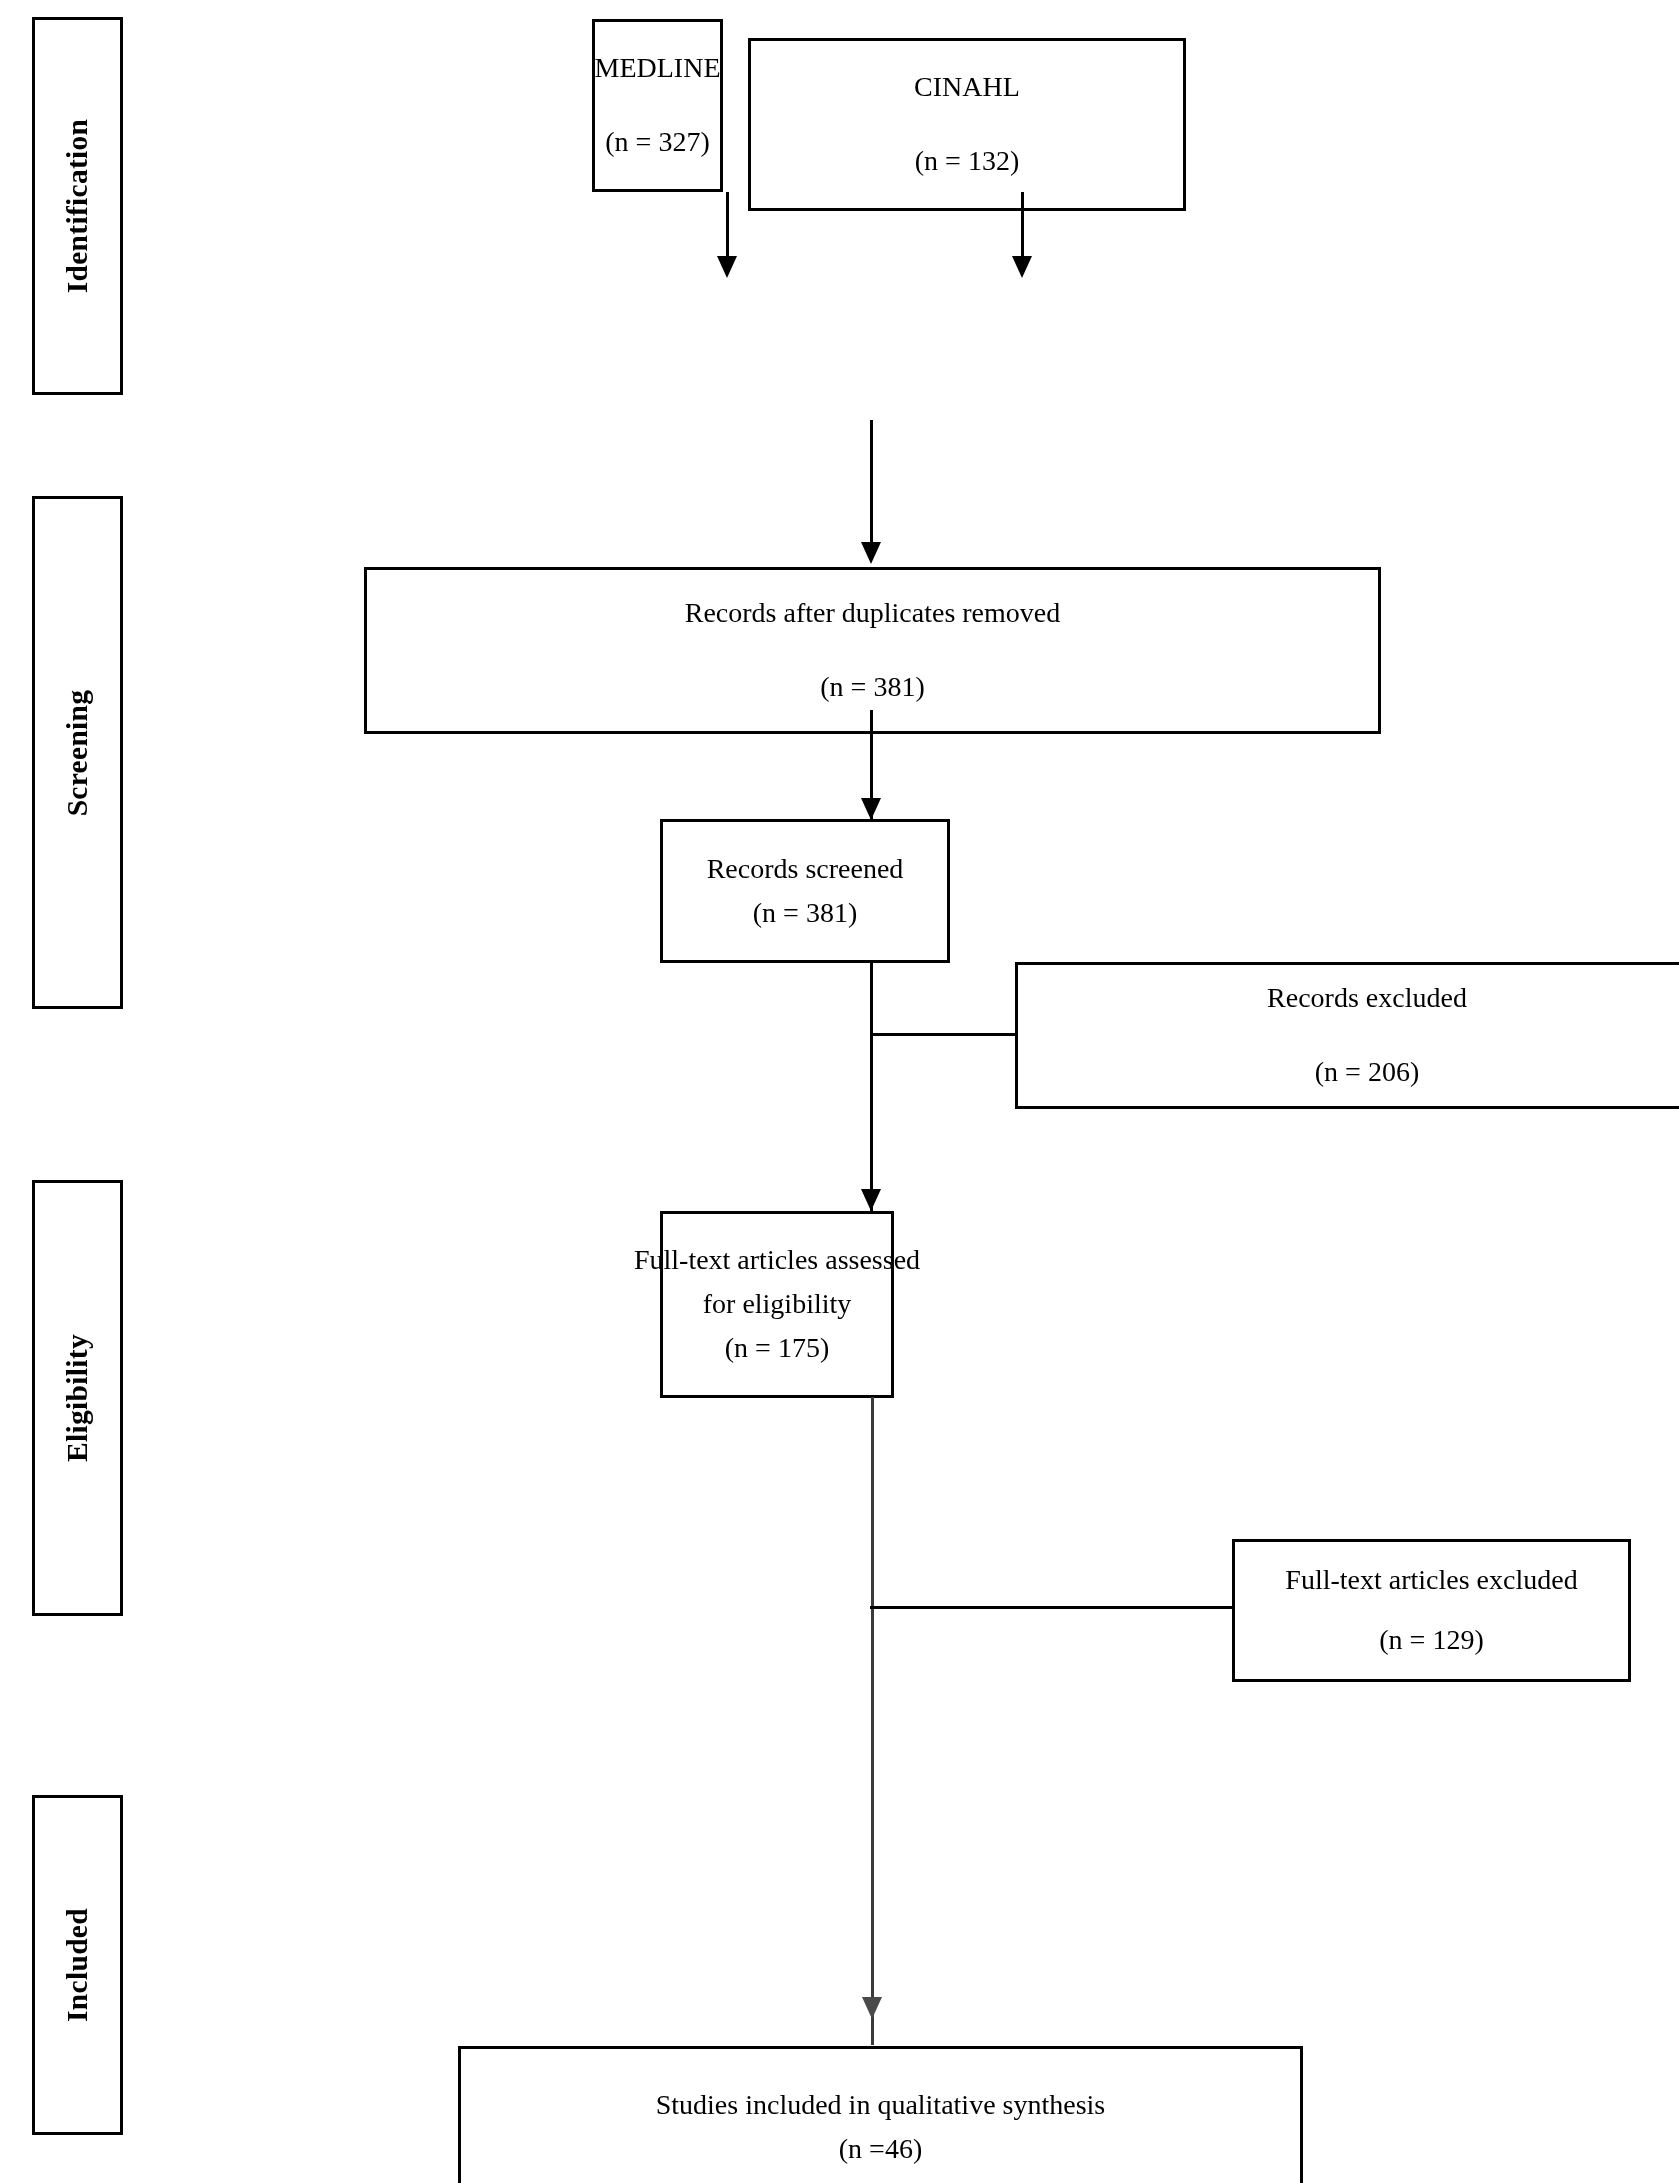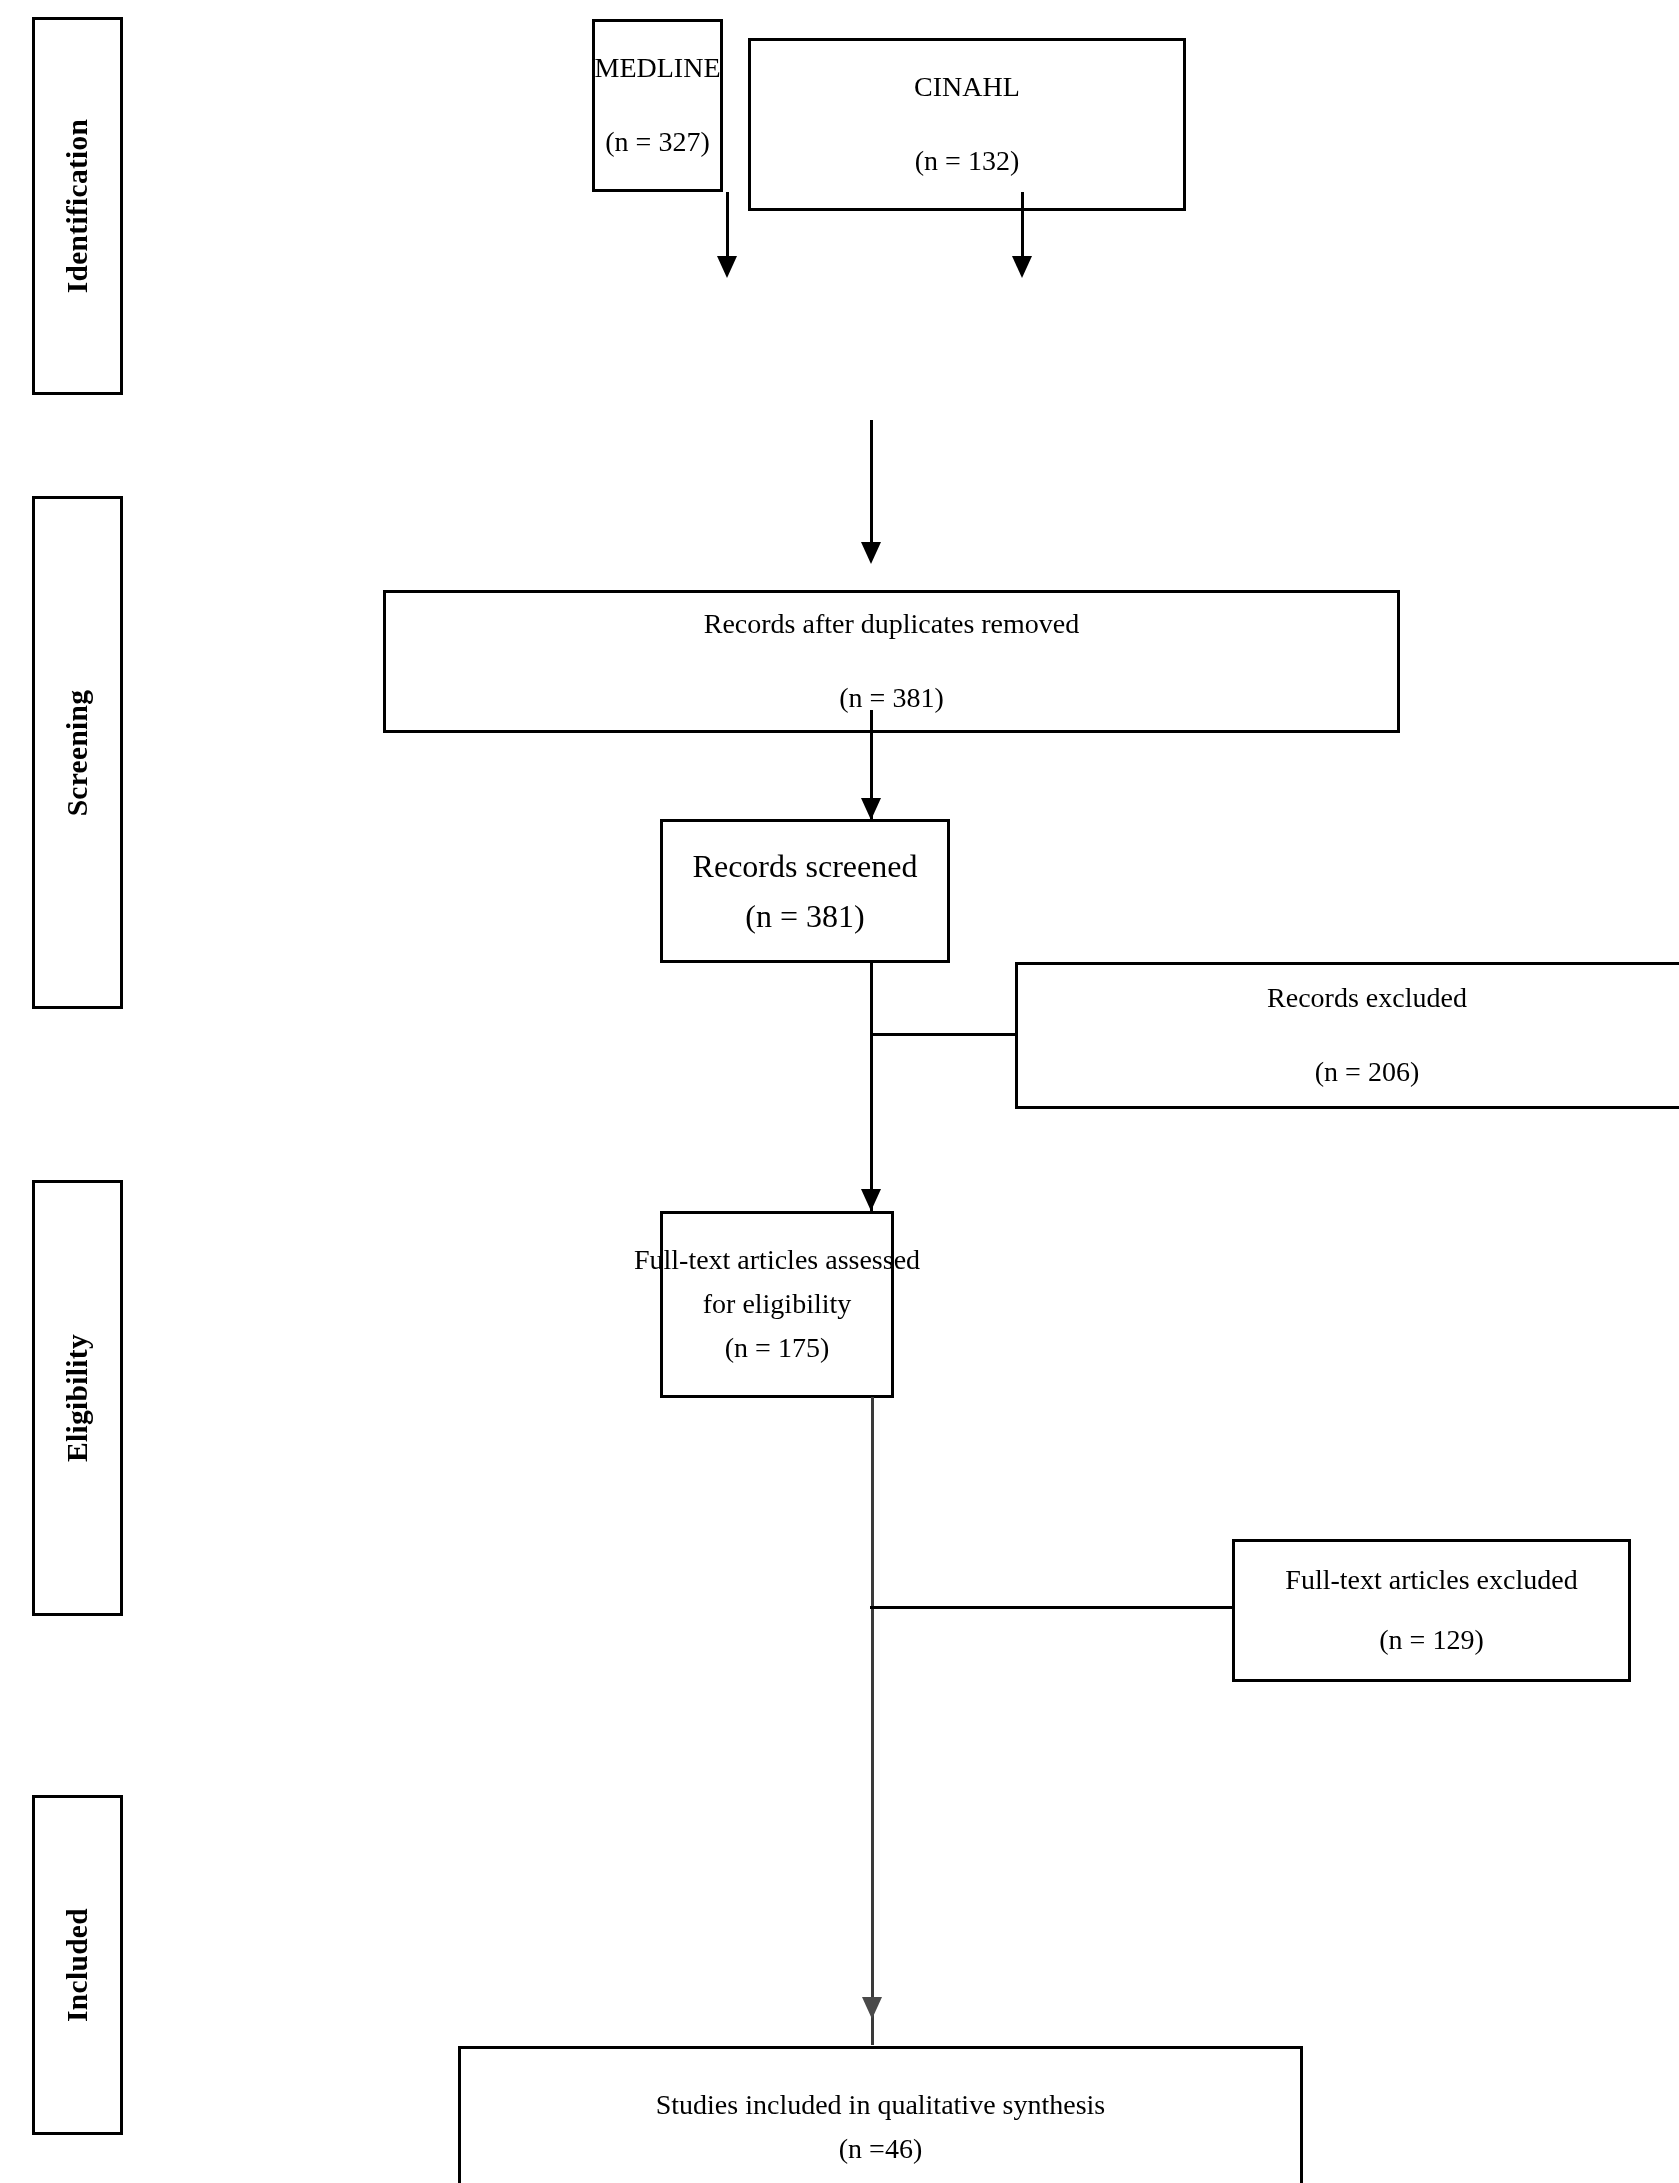--- a/index.html
+++ b/index.html
@@ -111,29 +111,29 @@
   <div class="vline" style="left:726px; top:192px; height:69px;"></div>
   <div class="arrowhead" style="left:717px; top:256px;"></div>
 
   <div class="vline" style="left:1021px; top:192px; height:69px;"></div>
   <div class="arrowhead" style="left:1012px; top:256px;"></div>
 
 
   <div class="vline" style="left:870px; top:420px; height:126px;"></div>
   <div class="arrowhead" style="left:861px; top:542px;"></div>
 
-  <div class="node gap" style="left:383px; top:567px; width:1017px; height:143px;margin-top:23px;">
+  <div class="node gap" style="left:364px; top:567px; width:1017px; height:167px;">
     <span class="line">Records after duplicates removed</span>
     <span class="line">(n = 381)</span>
   </div>
 
   <div class="vline" style="left:870px; top:710px; height:114px;"></div>
   <div class="arrowhead" style="left:861px; top:798px;"></div>
 
-  <div class="node tight" style="left:660px; top:819px; width:290px; height:144px; font-size:32px;">
+  <div class="node tight" style="left:660px; top:819px; width:290px; height:144px; font-size:28px;">
     <span class="line">Records screened</span>
     <span class="line">(n = 381)</span>
   </div>
 
   <div class="node gap" style="left:1015px; top:962px; width:704px; height:147px;">
     <span class="line">Records excluded</span>
     <span class="line">(n = 206)</span>
   </div>
 
   <div class="vline" style="left:870px; top:963px; height:274px;"></div>

